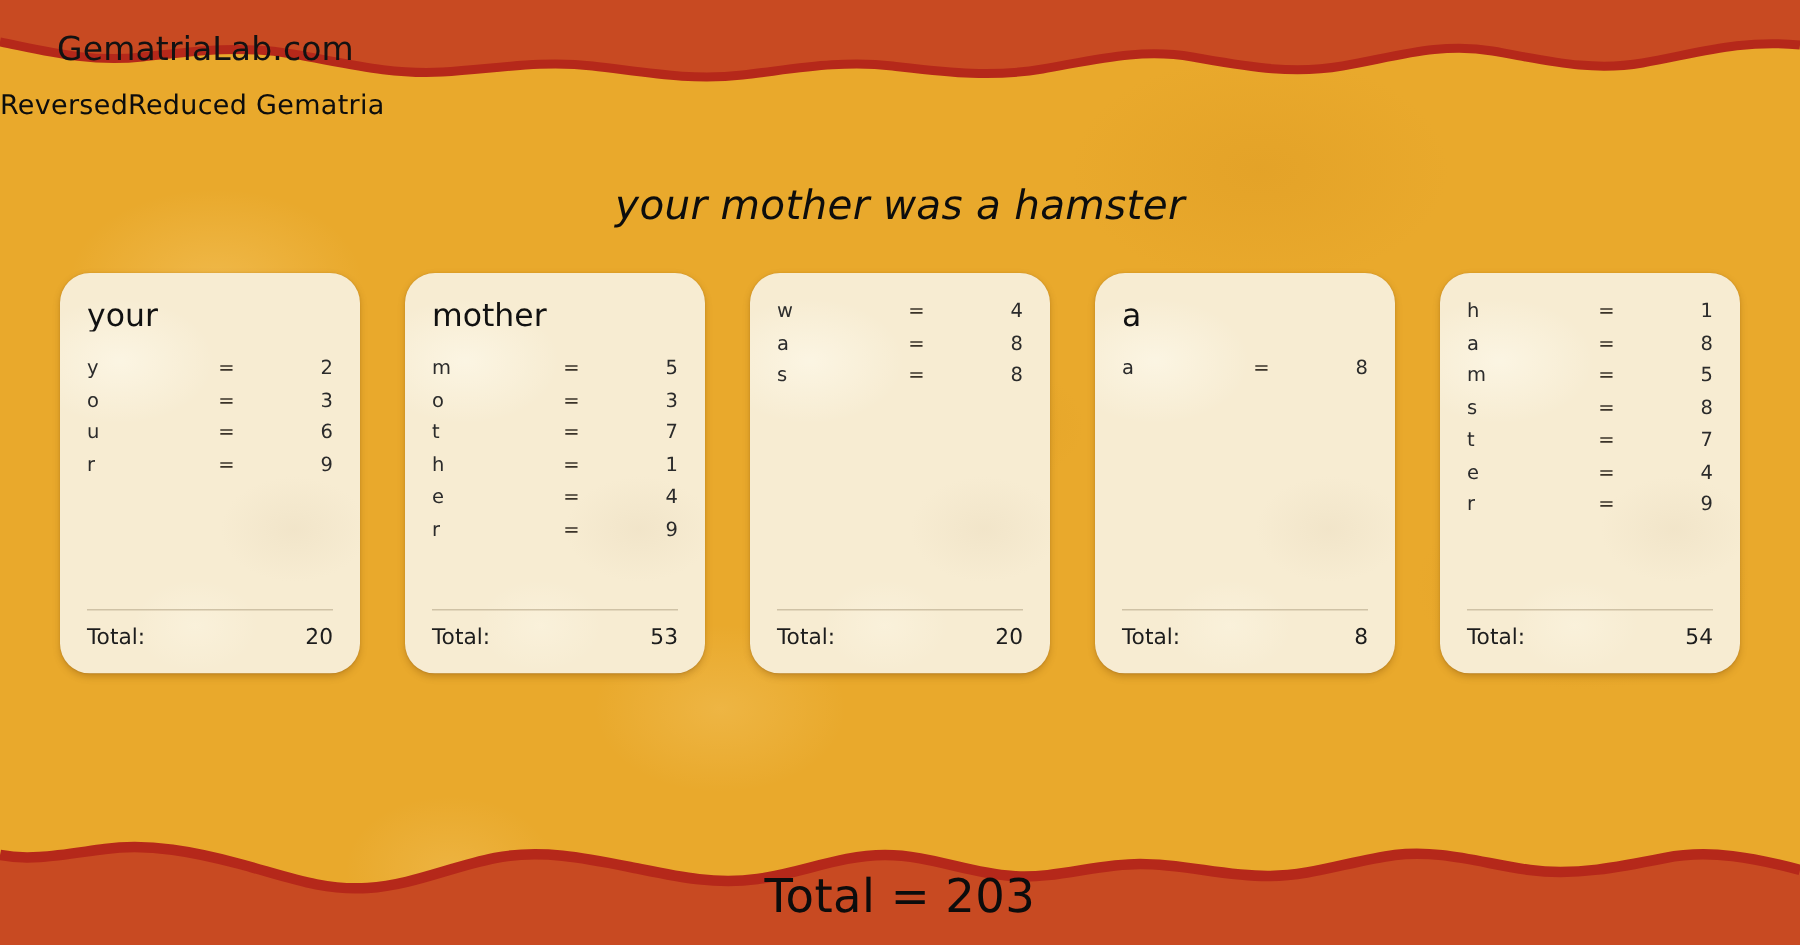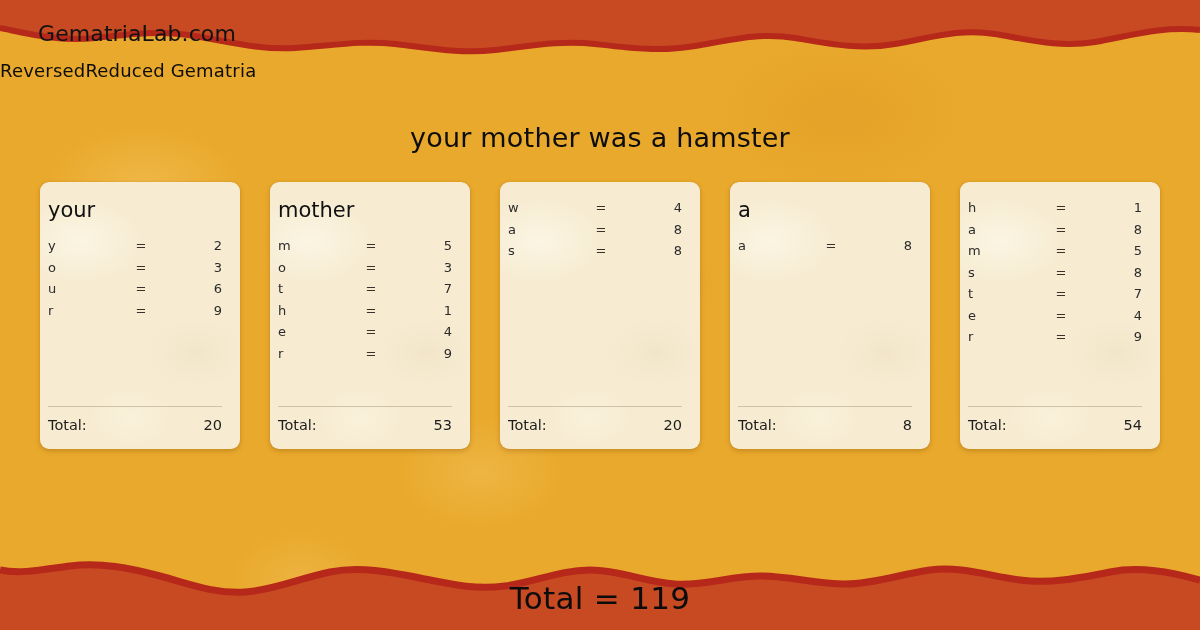--- a/index.html
+++ b/index.html
@@ -70,20 +70,21 @@
     position: absolute;
     top: 122px;
     left: 0;
     width: 1200px;
     text-align: center;
     z-index: 3;
     font-size: 27px;
     color: #0d0d0d;
     font-weight: 400;
     letter-spacing: .2px;
+    font-style: italic;
   }
 
   
   .cards {
     position: absolute;
     top: 182px;
     left: 40px;
     width: 1120px;
     height: 267px;
     display: flex;
@@ -92,23 +93,23 @@
   }
 
   .card {
     width: 200px;
     height: 267px;
     background-color: #f7ecd2;
     background-image:
       radial-gradient(ellipse 90px 60px at 20% 22%, rgba(255,252,240,.55), rgba(255,252,240,0) 70%),
       radial-gradient(ellipse 70px 50px at 78% 64%, rgba(236,222,193,.5), rgba(236,222,193,0) 70%),
       radial-gradient(ellipse 60px 44px at 45% 88%, rgba(255,250,234,.35), rgba(255,250,234,0) 70%);
-    border-radius: 9px;
+    border-radius: 20px;
     box-shadow: 0 2px 5px rgba(120,70,10,.30), 0 0 1px rgba(120,70,10,.25);
-    padding: 18px 18px 16px 8px;
+    padding: 18px 18px 16px 18px;
     display: flex;
     flex-direction: column;
     position: relative;
   }
 
   .card-word {
     font-size: 21px;
     color: #111;
     line-height: 1;
     margin-bottom: 17px;
@@ -351,15 +352,15 @@
                C475,40 450,34 420,28 C390,22 360,16 330,22 C300,28 275,40 245,42
                C215,44 190,34 160,26 C130,18 100,12 70,16 C40,20 20,24 0,20 Z" fill="#c84a22"></path>
       <path d="M0,20 C20,24 40,20 70,16 C100,12 130,18 160,26 C190,34 215,44 245,42
                C275,40 300,28 330,22 C360,16 390,22 420,28 C450,34 475,40 505,36
                C535,32 560,20 590,20 C620,20 645,32 675,34 C705,36 730,26 760,26
                C790,26 815,34 845,34 C875,34 900,24 930,20 C960,16 990,26 1020,30
                C1050,34 1080,28 1110,22 C1140,16 1170,22 1200,30" fill="none" stroke="#b5281a" stroke-width="7"></path>
     </svg>
   </div>
 
-  <div class="grand-total">Total = 119</div>
+  <div class="grand-total">Total = 203</div>
 
 </div>
 
 </body></html>

